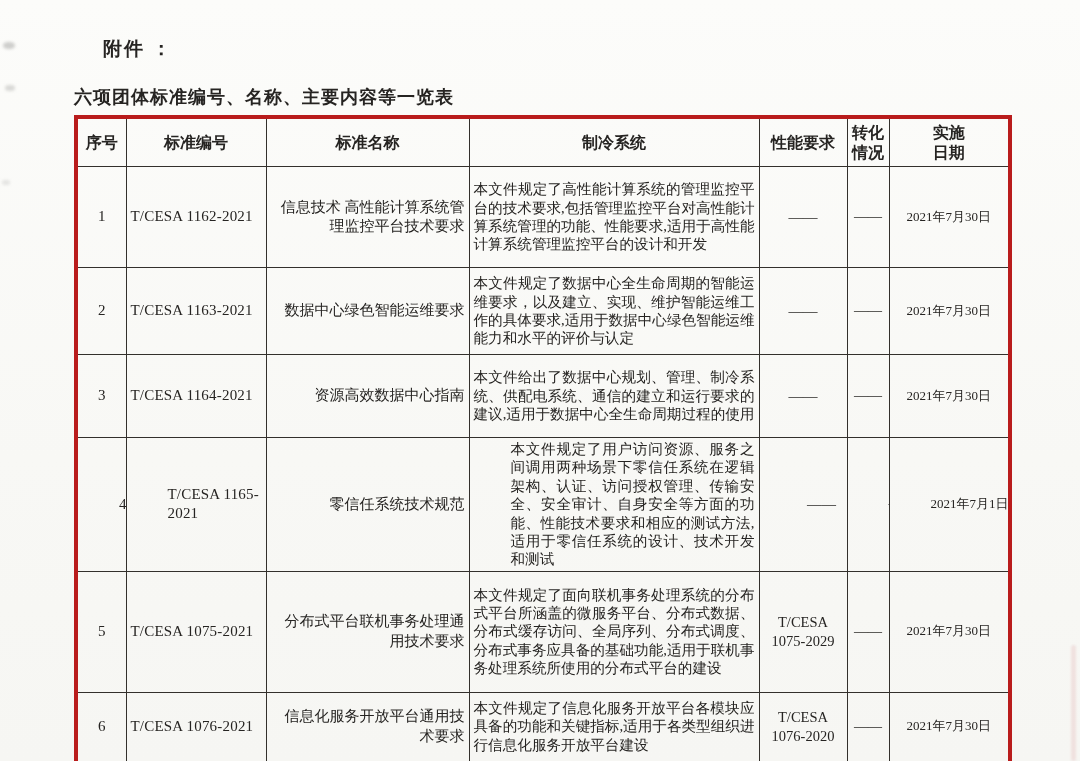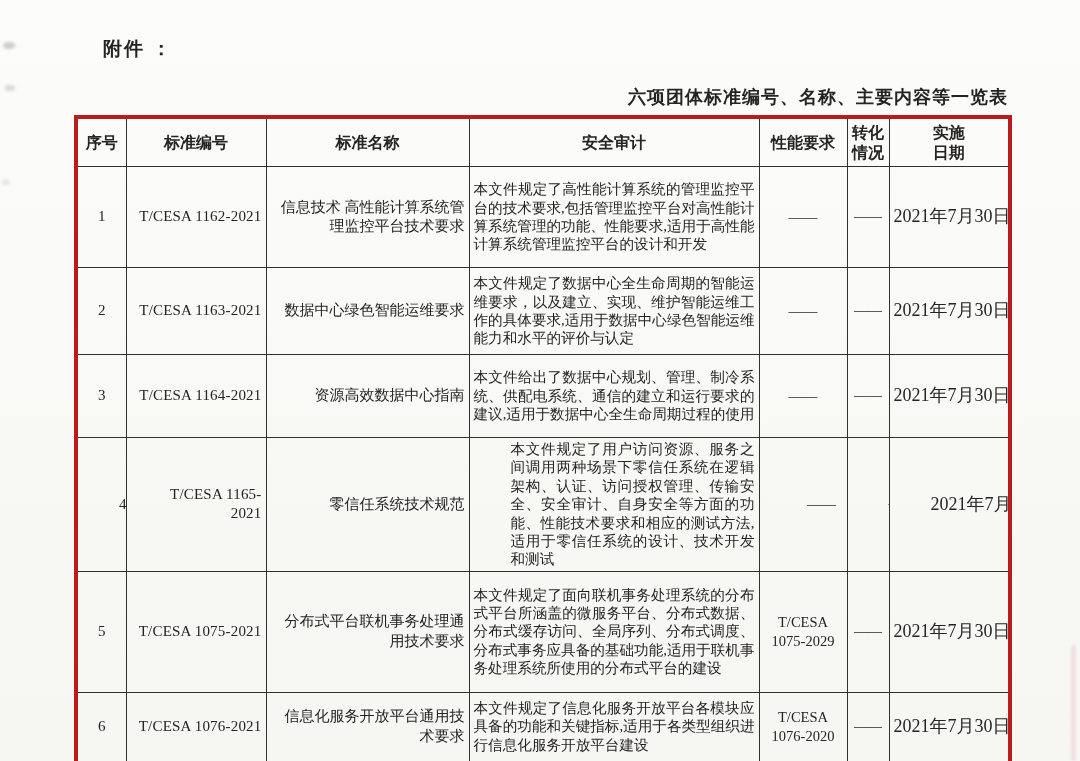--- a/index.html
+++ b/index.html
@@ -16,21 +16,21 @@
     left: 85px; top: 36px;
     font-size: 19px;
     font-weight: 700;
     letter-spacing: 2px;
     padding-left: 18px;
   }
   .doc-title {
     position: absolute;
     left: 74px; top: 85px;
     width: 934px;
-    text-align: right;
+    text-align: left;
     font-size: 18px;
     font-weight: 700;
     letter-spacing: 1px;
   }
   table.std-table {
     position: absolute;
     left: 74px; top: 115px;
     width: 934px;
     border-collapse: collapse;
     table-layout: fixed;
@@ -46,26 +46,26 @@
     font-size: 16px;
     font-weight: 700;
     text-align: center;
     white-space: pre-line;
     line-height: 1.25;
     height: 43px;
     padding: 2px 2px;
   }
   td { font-size: 15px; line-height: 1.28; }
   td.c-seq      { text-align: center; }
-  td.c-code     { text-align: right; letter-spacing: 0.2px; padding: 2px 3px; }
+  td.c-code     { text-align: left; letter-spacing: 0.2px; padding: 2px 3px; }
   td.c-name     { text-align: right; padding: 4px 8px; }
   td.c-content  { text-align: left; text-align: justify; padding: 3px 7px; font-size: 14.6px; line-height: 1.26; }
   td.c-replaces { text-align: center; font-size: 14.5px; line-height: 1.3; padding: 2px 2px; }
   td.c-transform{ text-align: center; font-size: 14px; padding: 2px 1px; }
-  td.c-date     { text-align: left; font-size: 18px; white-space: nowrap; padding: 2px 2px; }
+  td.c-date     { text-align: center; font-size: 13px; white-space: nowrap; padding: 2px 2px; }
   tr.r1 td { height: 96px; }
   tr.r2 td { height: 82px; }
   tr.r3 td { height: 78px; }
   tr.r4 td { height: 112px; padding-left: 41px; }
   tr.r5 td { height: 116px; }
   tr.r6 td { height: 64px; }
   
   .artifact { position: absolute; pointer-events: none; }
   .smudge-1 { left: 3px;  top: 42px;  width: 12px; height: 7px;  background: rgba(150,150,148,0.45); border-radius: 45%; filter: blur(1.5px); }
   .smudge-2 { left: 5px;  top: 85px;  width: 10px; height: 6px;  background: rgba(160,160,158,0.38); border-radius: 45%; filter: blur(1.5px); }
@@ -86,21 +86,21 @@
       <col style="width:290px">
       <col style="width:88px">
       <col style="width:42px">
       <col style="width:121px">
   </colgroup>
   <thead>
     <tr>
       <th>序号</th>
       <th>标准编号</th>
       <th>标准名称</th>
-      <th>安全审计</th>
+      <th>制冷系统</th>
       <th>性能要求</th>
       <th>转化
 情况</th>
       <th>实施
 日期</th>
     </tr>
   </thead>
   <tbody>
     <tr class="r1">
       <td class="c-seq">1</td>

